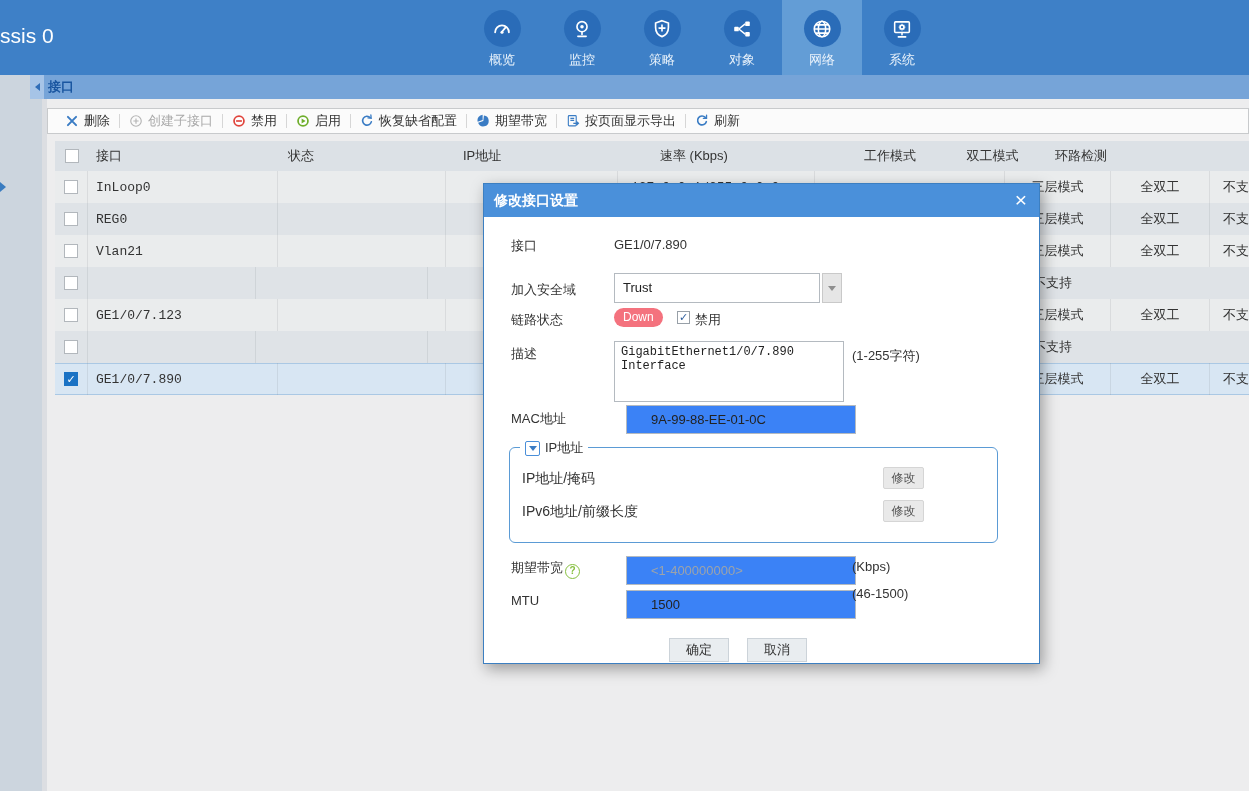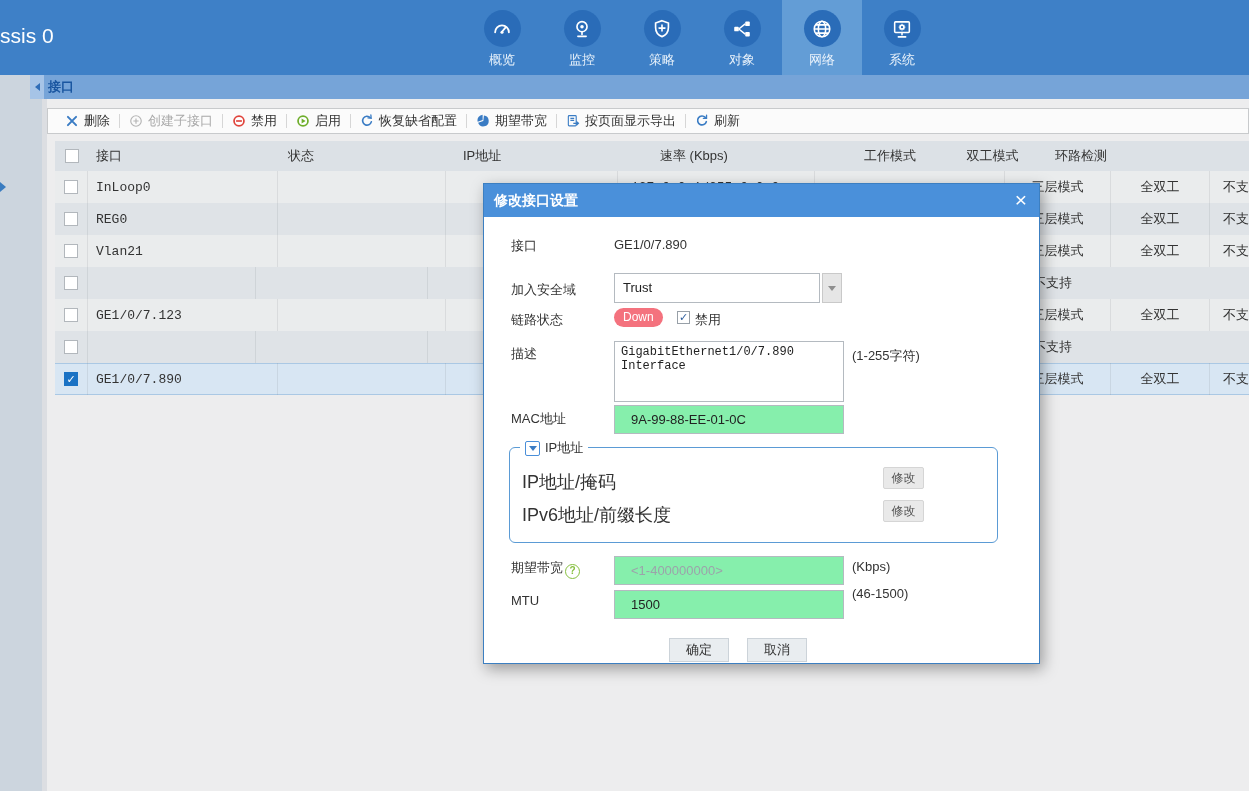--- a/index.html
+++ b/index.html
@@ -51,34 +51,34 @@
   .mono { font-family:"Liberation Mono","DejaVu Sans Mono",monospace; font-size:13px; }
   .cb { width:14px; height:14px; background:#fff; border:1px solid #b2b7bc; box-sizing:border-box; cursor:pointer; flex:none; }
   .cb.checked { background:#1a72c4; border-color:#1a72c4; color:#fff; font-size:11px; line-height:12px; text-align:center; font-weight:700; }
   
   .dialog { position:absolute; left:483px; top:183px; width:557px; height:481px; background:#fff; border:1px solid #3c7fc1; box-shadow:3px 5px 14px rgba(0,0,0,0.35); box-sizing:border-box; }
   .dlg-title { position:absolute; top:0; left:0; right:0; height:33px; background:#4a90da; color:#fff; font-size:14px; font-weight:700; line-height:33px; padding-left:10px; box-sizing:border-box; }
   .dlg-close { position:absolute; right:12px; top:0; font-size:21px; font-weight:400; line-height:31px; cursor:pointer; color:#fff; }
   .f-label { position:absolute; left:27px; font-size:13px; color:#333; white-space:nowrap; }
   .f-value { position:absolute; left:130px; font-size:13px; color:#333; }
   .f-hint { position:absolute; left:368px; font-size:13px; color:#333; white-space:nowrap; }
-  .inp { position:absolute; border:1px solid #b4bac0; box-sizing:border-box; padding:0 16px; font-size:13px; color:#222; background:#86efac; font-family:inherit; outline:none; }
+  .inp { position:absolute; border:1px solid #b4bac0; box-sizing:border-box; padding:0 24px; font-size:13px; color:#222; background:#3b82f6; font-family:inherit; outline:none;margin-left:12px; }
   .inp::placeholder { color:#9ca3aa; }
   .sel-box { position:absolute; left:130px; top:89px; display:flex; }
   .sel-text { width:206px; height:30px; border:1px solid #b4bac0; background:#fff; line-height:28px; padding-left:8px; font-size:13px; box-sizing:border-box; color:#222; cursor:pointer; }
   .sel-btn { width:20px; height:30px; margin-left:2px; background:#e6e6e6; border:1px solid #c9c9c9; box-sizing:border-box; display:flex; align-items:center; justify-content:center; cursor:pointer; }
   .sel-arrow { width:0; height:0; border-left:4px solid transparent; border-right:4px solid transparent; border-top:5px solid #8f8f8f; }
   .down-badge { position:absolute; left:130px; top:124px; background:#f4727e; color:#fff; font-size:12px; line-height:19px; padding:0 9px; border-radius:10px; }
   .dis-cb { position:absolute; left:193px; top:127px; width:13px; height:13px; background:#fff; border:1px solid #98a0a8; box-sizing:border-box; color:#2f5f9e; font-size:11px; line-height:11px; text-align:center; font-weight:700; cursor:pointer; }
   .desc-area { position:absolute; left:130px; top:157px; width:230px; height:61px; border:1px solid #b4bac0; box-sizing:border-box; resize:none; padding:3px 6px; font-family:"Liberation Mono","DejaVu Sans Mono",monospace; font-size:12px; color:#222; outline:none; }
   .ipgroup { position:absolute; left:25px; top:263px; width:489px; height:96px; border:1px solid #5b9bd5; border-radius:6px; box-sizing:border-box; }
   .ipgroup-legend { position:absolute; top:-9px; left:10px; background:#fff; padding:0 5px; display:flex; align-items:center; gap:5px; font-size:13px; color:#333; }
   .legend-toggle { width:15px; height:15px; border:1px solid #4a8fd9; background:#fff; border-radius:2px; display:flex; align-items:center; justify-content:center; cursor:pointer; box-sizing:border-box; }
   .legend-toggle-arrow { width:0; height:0; border-left:4px solid transparent; border-right:4px solid transparent; border-top:5px solid #3a7cc4; }
-  .ip-row-label { position:absolute; left:12px; font-size:18px; color:#333; }
+  .ip-row-label { position:absolute; left:12px; font-size:14px; color:#333; }
   .modify-btn { position:absolute; left:373px; width:41px; height:22px; background:#e9e9e9; border:1px solid #d5d5d5; border-radius:2px; font-size:12px; color:#555; display:flex; align-items:center; justify-content:center; cursor:pointer; box-sizing:border-box; }
   .help-icon { display:inline-block; width:13px; height:13px; border:1px solid #86bf3e; border-radius:50%; color:#86bf3e; font-size:10px; line-height:12px; text-align:center; font-weight:700; margin-left:2px; vertical-align:-2px; cursor:pointer; }
   .dlg-btn { position:absolute; top:454px; width:60px; height:24px; background:#e9edf0; border:1px solid #ccd3d9; font-size:13px; color:#333; display:flex; align-items:center; justify-content:center; cursor:pointer; box-sizing:border-box; }
 </style>
 </head>
 <body>
 
 <div class="topbar">
   <span class="chassis">ssis 0</span>
   <div class="nav" id="nav">

